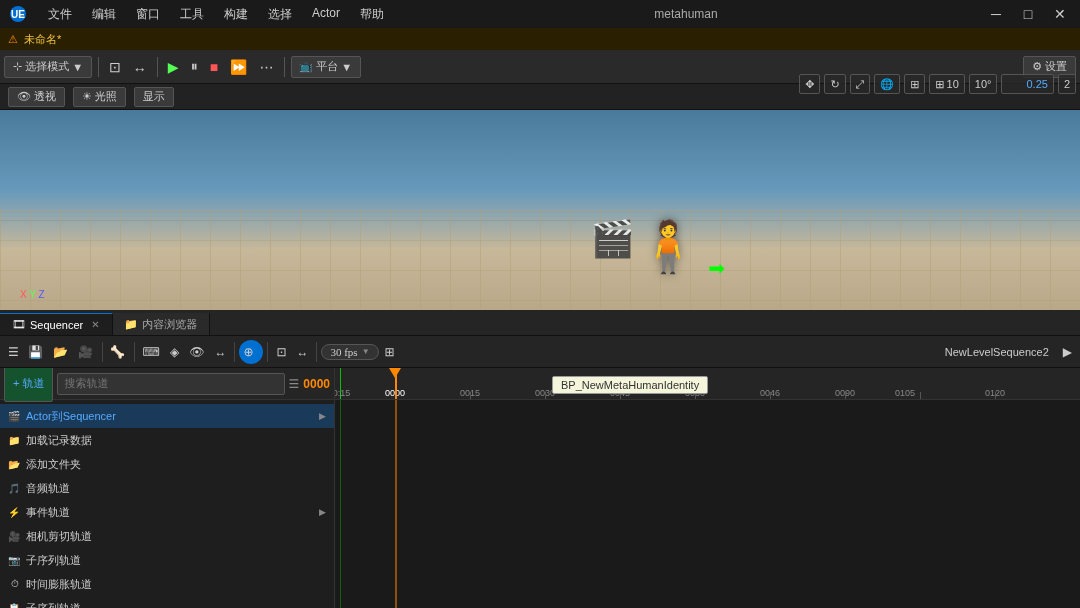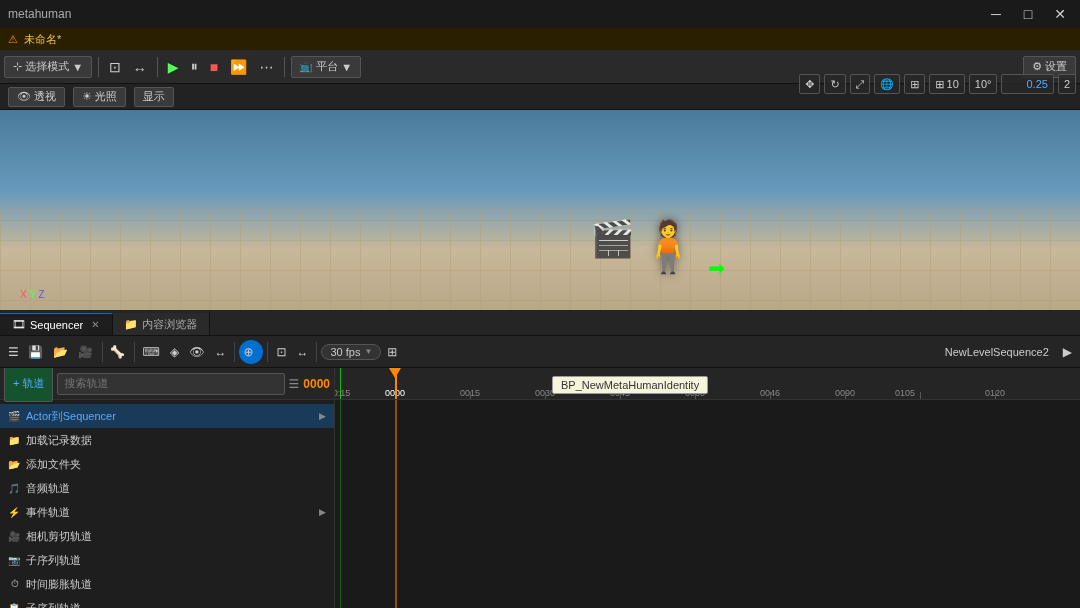--- a/index.html
+++ b/index.html
@@ -75,27 +75,45 @@
     #timeline { flex: 1; display: flex; flex-direction: column; background: #1e1e1e; overflow: hidden; }
     #timeline-header { height: 32px; background: #252525; position: relative; overflow: hidden; border-bottom: 1px solid #333; }
     .ruler-mark { position: absolute; bottom: 2px; font-size: 9px; color: #888; transform: translateX(-50%); }
     .ruler-line { position: absolute; bottom: 0; width: 1px; height: 8px; background: #555; }
     #timeline-tracks { flex: 1; position: relative; overflow: hidden; }
 
     
     .tooltip-box { position: absolute; background: #f5f5dc; color: #333; border: 1px solid #999; padding: 2px 8px; font-size: 11px; border-radius: 2px; z-index: 200; white-space: nowrap; margin-left: 12px; }
 
     
-    .fps-badge { background: #333; border: 1px solid #555; border-radius: 10px; padding: 1px 8px; font-size: 11px; color: #ccc; display: flex; align-items: center; gap: 4px; cursor: pointer; }
+    .fps-badge { background: #333; border: 1px solid #555; border-radius: 10px; padding: 1px 8px; font-size: 11px; color: #ccc; display: flex; align-items: center; gap: 4px; cursor: pointer; font-family: Liberation Serif, serif; }
     .fps-badge::after { content: '▼'; font-size: 8px; color: #888; }
   </style>
 </head>
 <body>
 
 <div id="titlebar">
+  <div class="left">
+    <div class="logo">
+      <svg viewBox="0 0 18 18" fill="none">
+        <circle cx="9" cy="9" r="8" fill="#0070d0"></circle>
+        <text x="9" y="13" text-anchor="middle" fill="white" font-size="10" font-weight="bold">UE</text>
+      </svg>
+    </div>
+    <div class="menu-items">
+      <span>文件</span>
+      <span>编辑</span>
+      <span>窗口</span>
+      <span>工具</span>
+      <span>构建</span>
+      <span>选择</span>
+      <span>Actor</span>
+      <span>帮助</span>
+    </div>
+  </div>
   <div class="center">metahuman</div>
   <div class="right">
     <button>─</button>
     <button>□</button>
     <button class="close">✕</button>
   </div>
 </div>
 
 <div id="warnbar">
   <span style="color:#f80;">⚠</span>

